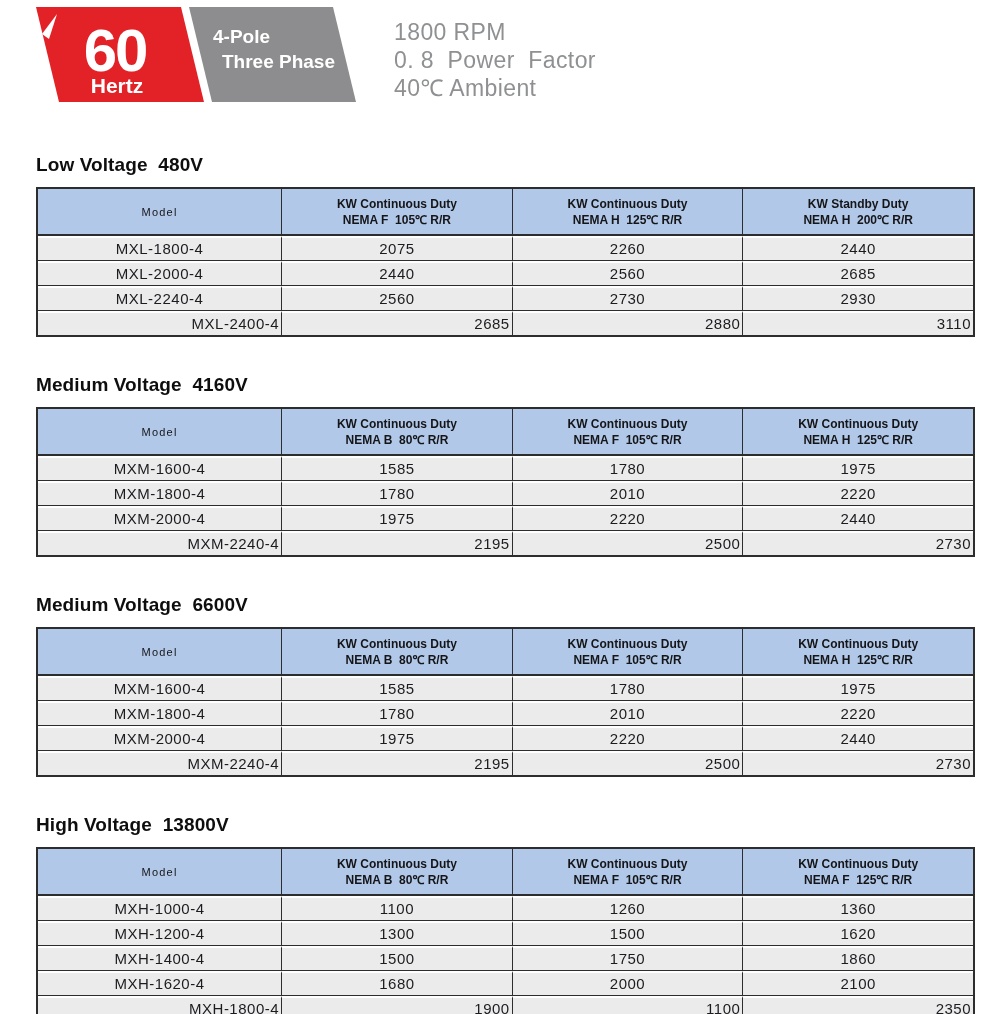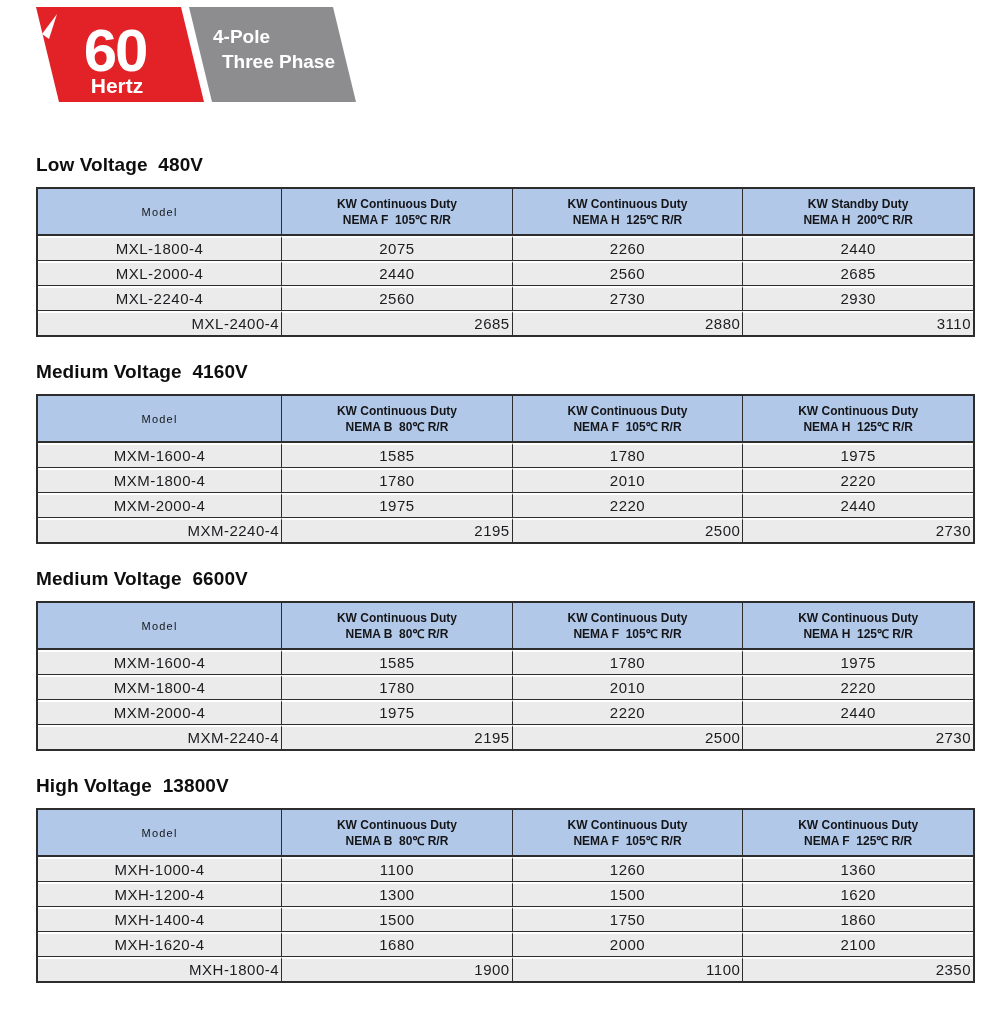--- a/index.html
+++ b/index.html
@@ -28,21 +28,21 @@
   .badge-freq{font-family:"Liberation Sans",sans-serif;font-weight:bold;font-size:60px;fill:#ffffff;letter-spacing:-2px;}
   .badge-unit{font-family:"Liberation Sans",sans-serif;font-weight:bold;font-size:21px;fill:#ffffff;}
   .badge-pole{font-family:"Liberation Sans",sans-serif;font-weight:bold;font-size:19px;fill:#ffffff;}
   .specs{
     margin-left:36px;margin-top:11px;
     color:var(--specs-gray);
     font-size:23px;line-height:28px;letter-spacing:0.4px;
   }
   .specs .line{white-space:pre;}
   
-  .section{margin-top:23px;}
+  .section{margin-top:36px;}
   .section.first{margin-top:50px;}
   .section-title{
     margin:0 0 10px 0;
     font-size:19px;font-weight:bold;color:#0e0e0e;
     letter-spacing:0.1px;white-space:pre;line-height:24px;
   }
   .table-frame{border:2px solid var(--line-dark);background:#ffffff;}
   table.spec-table{width:100%;border-collapse:separate;border-spacing:0;table-layout:fixed;}
   table.spec-table th,table.spec-table td{text-align:center;vertical-align:middle;}
   table.spec-table th{
@@ -72,20 +72,25 @@
 <div class="badge-row">
   <svg class="badge-svg" width="322" height="96" viewBox="0 0 322 96" xmlns="http://www.w3.org/2000/svg">
     <polygon class="badge-body" points="0,0 145,0 168,95 23,95"></polygon>
     <polygon class="badge-notch" points="21,7 13,32 6,27"></polygon>
     <polygon class="badge-gray-body" points="153,0 297,0 320,95 176,95"></polygon>
     <text class="badge-freq" x="79" y="64" text-anchor="middle">60</text>
     <text class="badge-unit" x="81" y="86" text-anchor="middle">Hertz</text>
     <text class="badge-pole" x="177" y="36">4-Pole</text>
     <text class="badge-pole" x="186" y="61">Three Phase</text>
   </svg>
+  <div class="specs">
+    <div class="line">1800 RPM</div>
+    <div class="line">0. 8  Power  Factor</div>
+    <div class="line">40℃ Ambient</div>
+  </div>
 </div>
 
 <div class="section first">
   <h2 class="section-title">Low Voltage  480V</h2>
   <div class="table-frame">
     <table class="spec-table">
         <thead>
           <tr>
             <th class="model-th">Model</th>
             <th>

